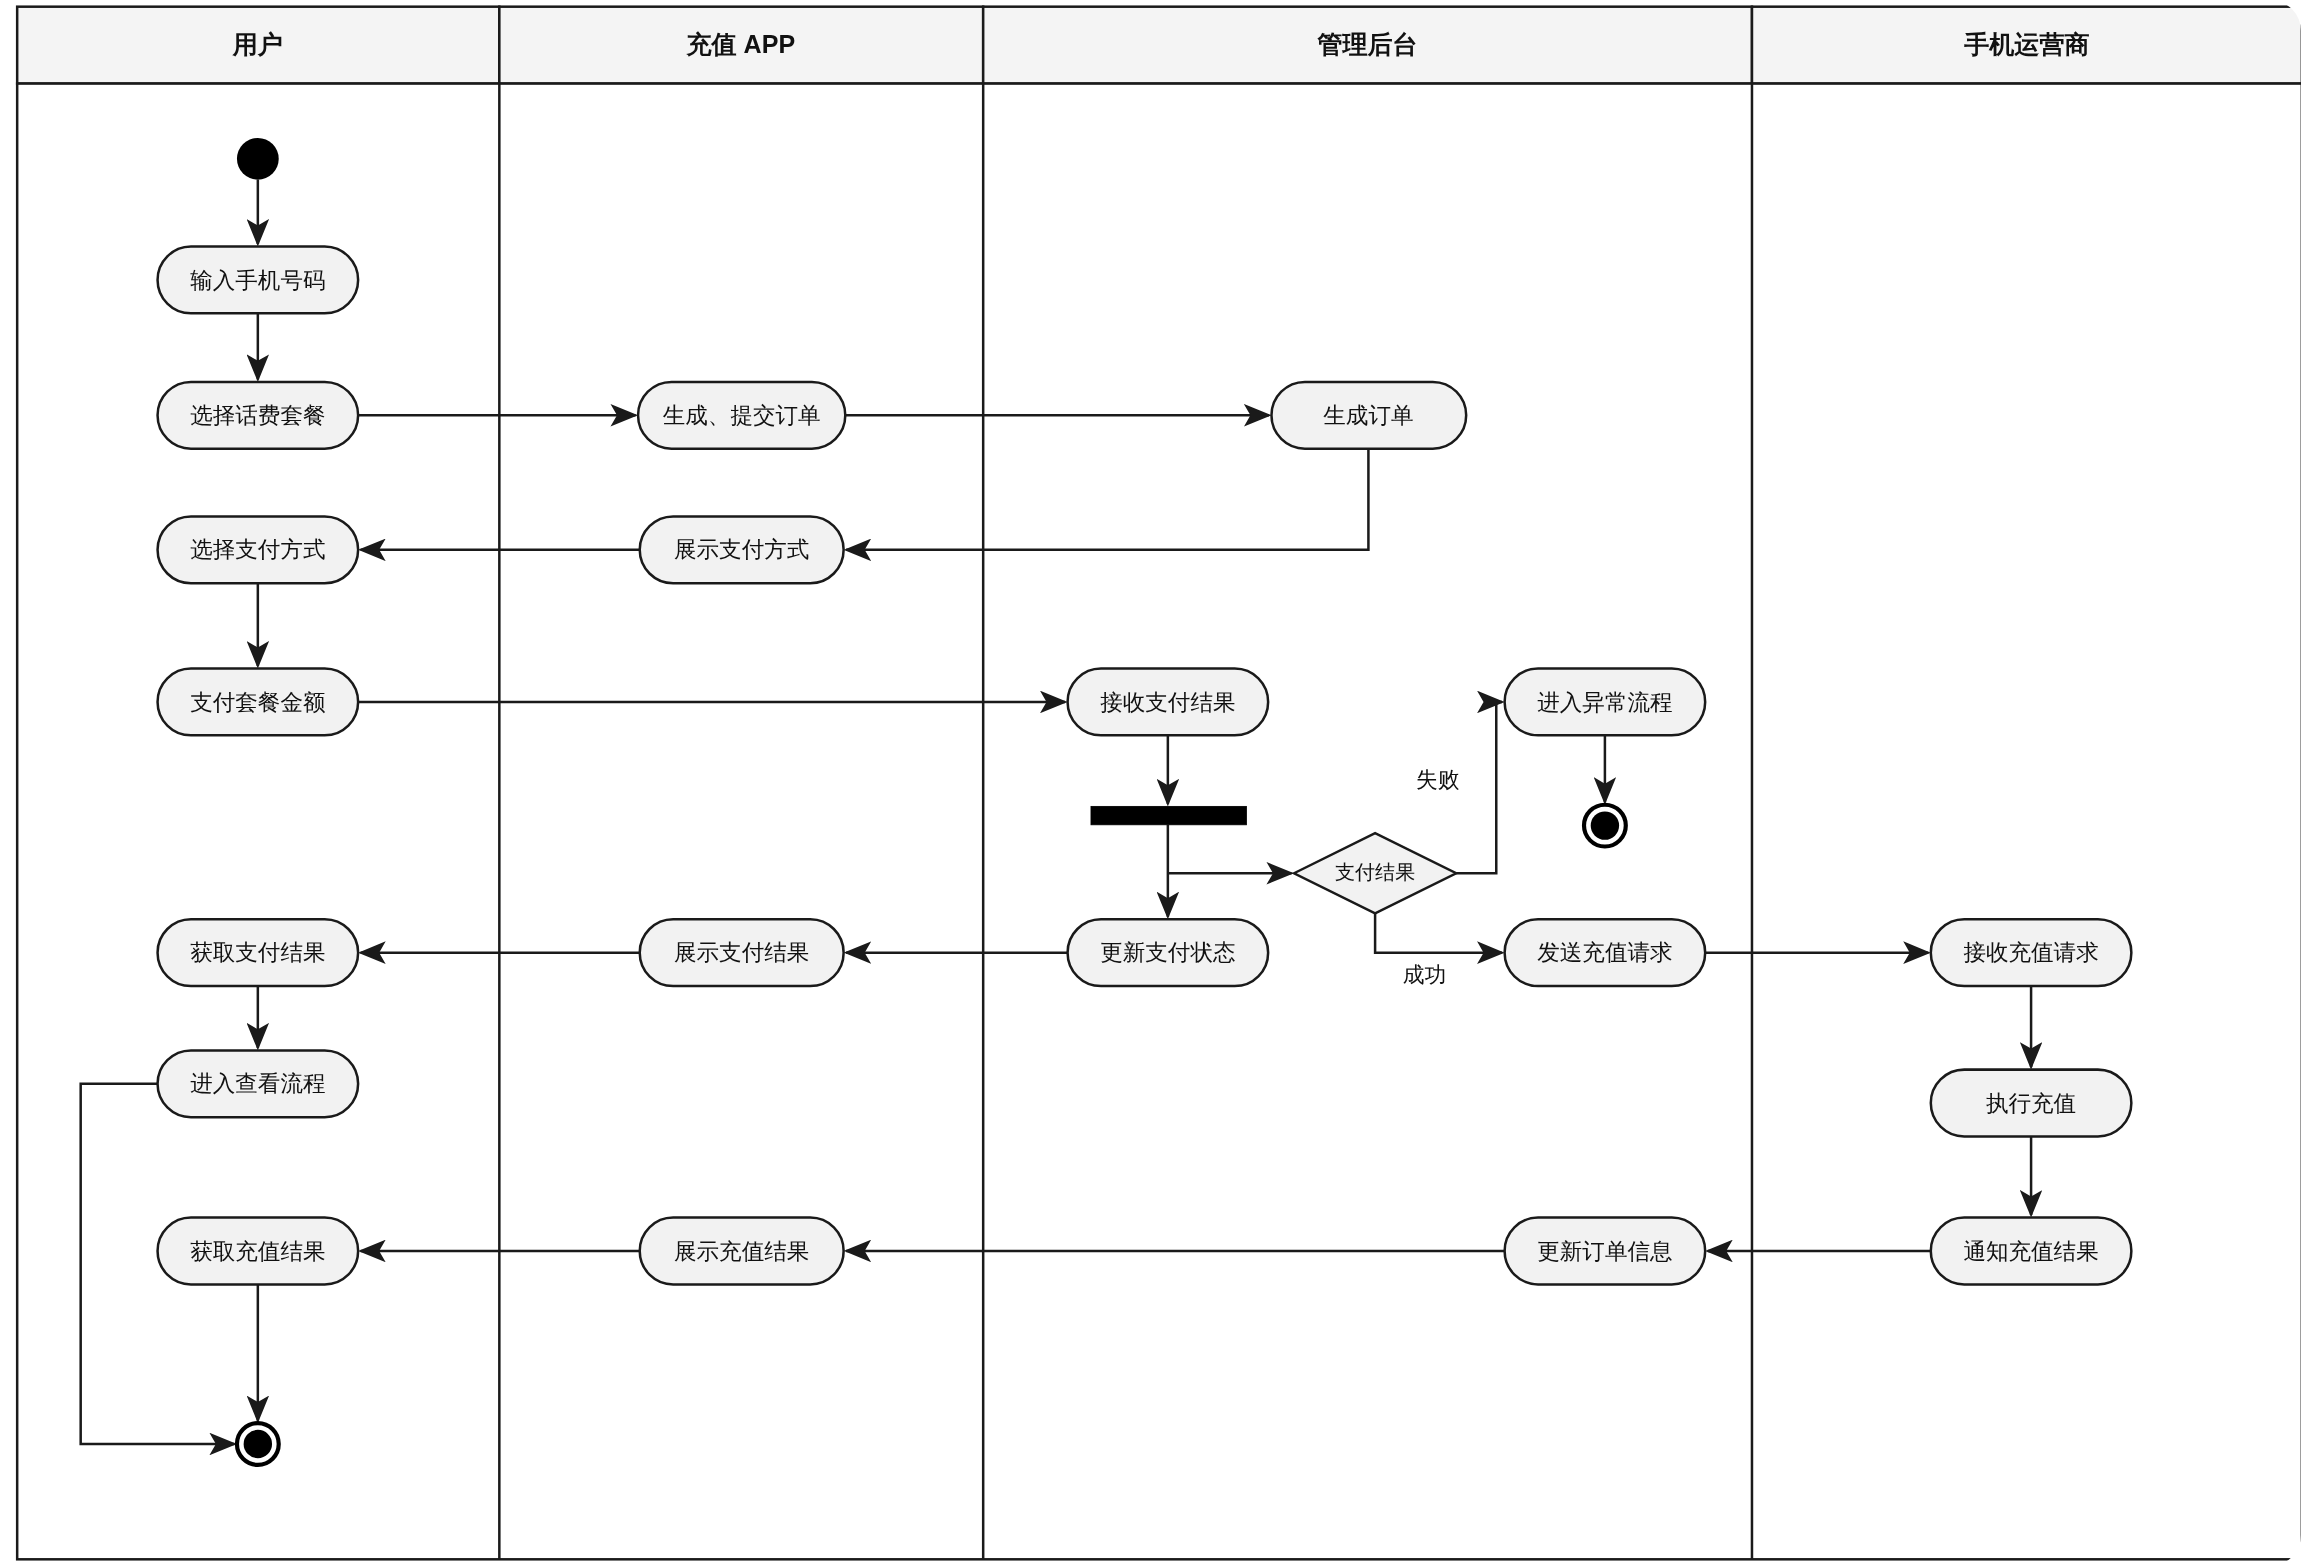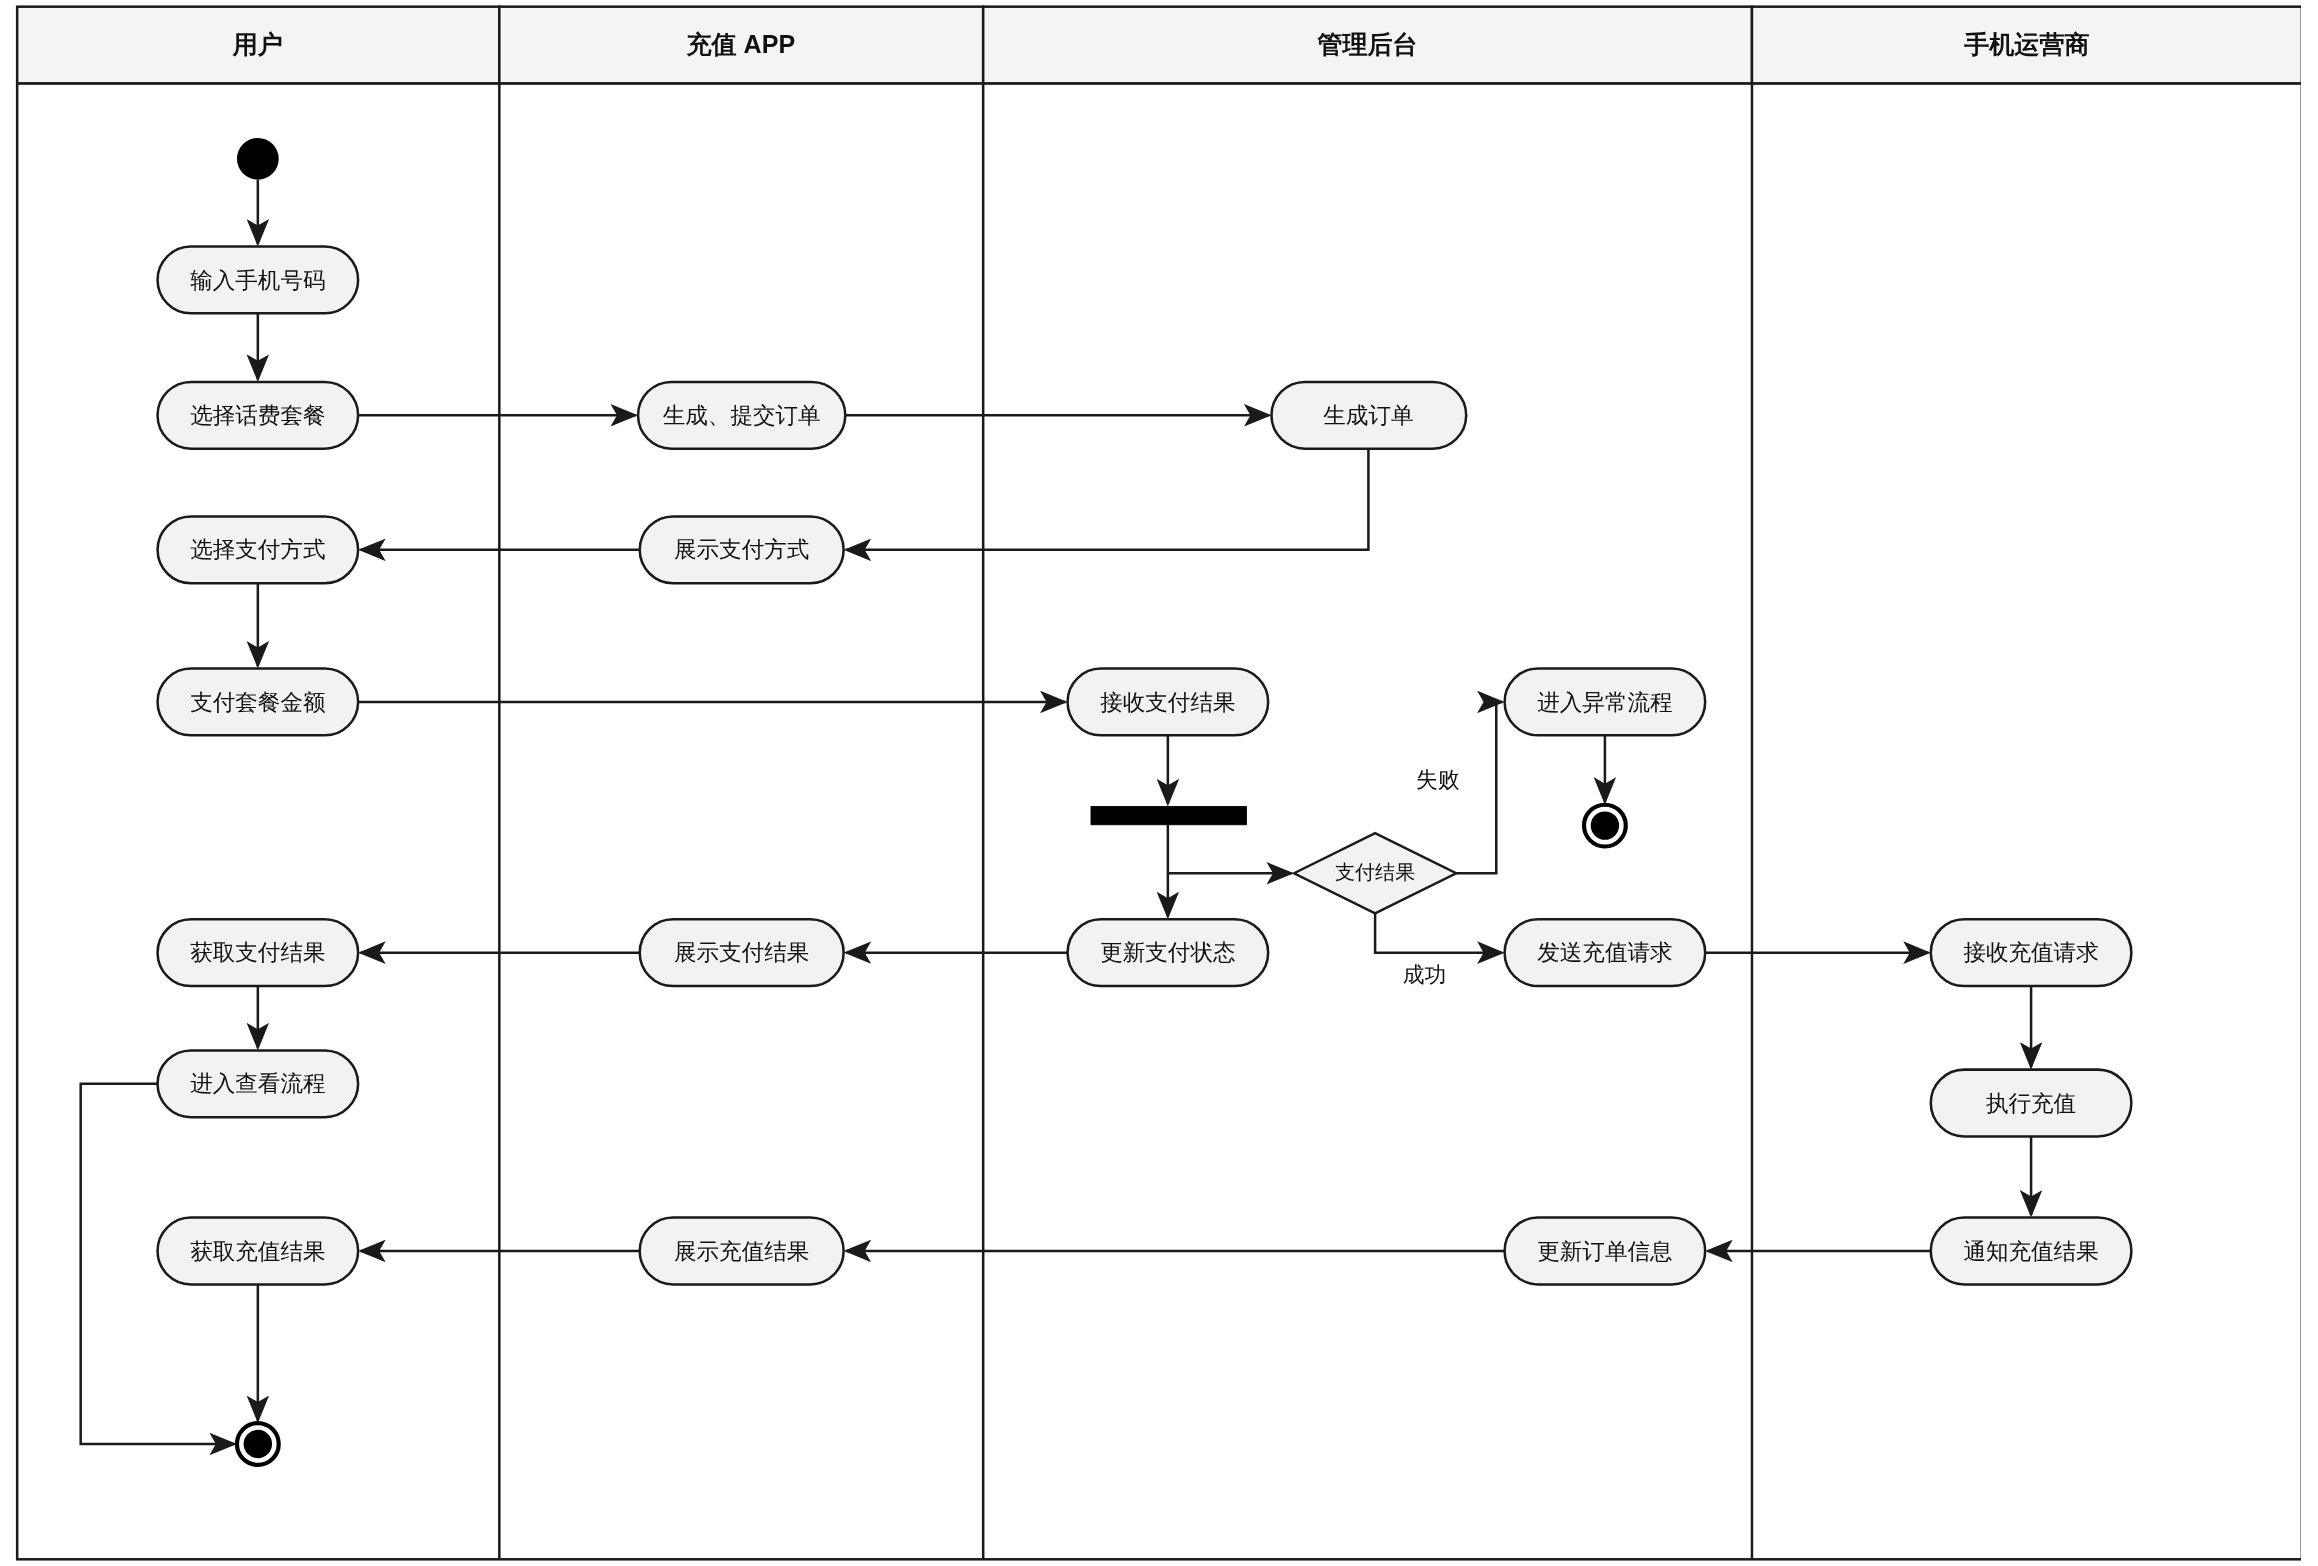--- a/index.html
+++ b/index.html
@@ -9,20 +9,21 @@
   }
   body {
     font-family: "Liberation Sans", "DejaVu Sans", sans-serif;
   }
   #canvas-wrap {
     position: relative;
     width: 2301px;
     height: 1566px;
     background: #ffffff;
     overflow: hidden;
+    border-radius: 31px;
   }
   svg.diagram {
     position: absolute;
     left: 0;
     top: 0;
     width: 2319px;
     height: 1566px;
     display: block;
   }
   .lane-header-rect {

